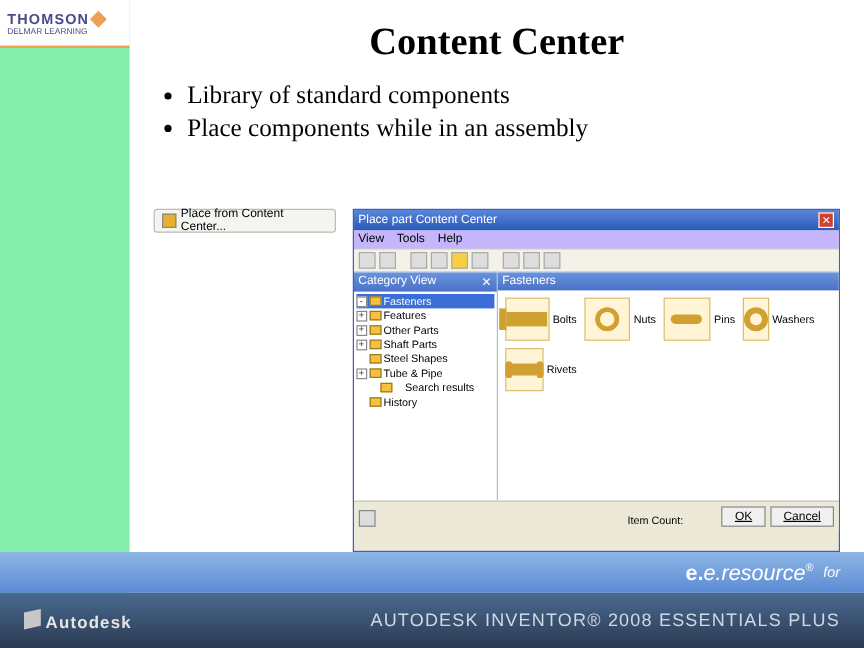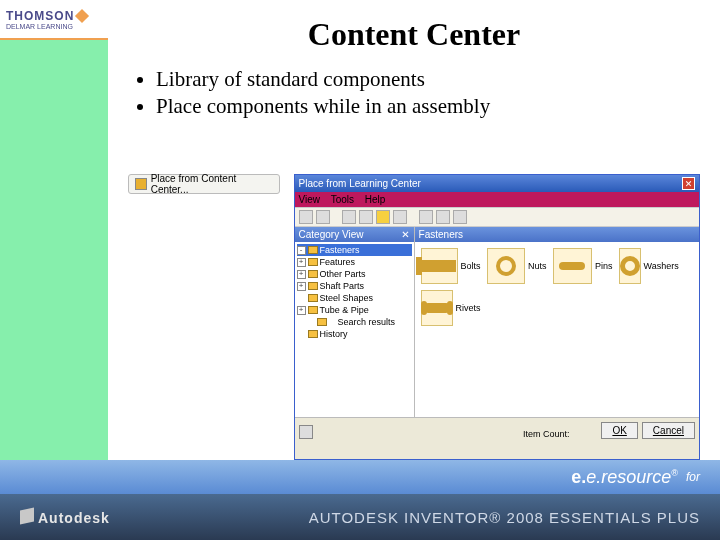--- a/index.html
+++ b/index.html
@@ -13,21 +13,21 @@
   .main { position: absolute; left: 108px; top: 0; right: 0; height: 460px; padding: 10px 20px; border-radius: 24px; }
   .title { font-family: "Times New Roman", serif; font-size: 32px; text-align: center; margin: 6px 0 14px; }
   .bullets { font-family: "Times New Roman", serif; font-size: 21px; margin-left: 28px; list-style: disc; }
   .bullets li { margin-bottom: 2px; }
   .screenshots { position: absolute; left: 128px; top: 174px; right: 20px; bottom: 80px; display:flex; gap:14px; }
   .btn-pill { display:inline-flex; align-items:center; gap:4px; background:#f4f4f0; border:1px solid #bbb; border-radius:3px; padding:3px 6px; font-size:10px; height:20px; align-self:flex-start;}
   .btn-pill .ico { width:12px; height:12px; background:#e8b030; border:1px solid #888; }
   .dialog { width: 420px; border:1px solid #3a5fcd; background:#ece9d8; font-size:10px; }
   .dlg-title { background: linear-gradient(#5a86da,#2a5ab8); color:#fff; padding:2px 4px; font-size:10px; display:flex; justify-content:space-between; align-items:center;}
   .dlg-close { width:13px; height:13px; background:#d04030; color:#fff; display:flex; align-items:center; justify-content:center; font-size:9px; border:1px solid #fff;}
-  .dlg-menu { background:#be185d; border-bottom:1px solid #ccc; padding:2px 4px; font-size:10px; }
+  .dlg-menu { background:#c4b5fd; border-bottom:1px solid #ccc; padding:2px 4px; font-size:10px; }
   .dlg-menu span { margin-right:8px; }
   .dlg-toolbar { background:#f4f2e8; border-bottom:1px solid #ccc; padding:2px 4px; display:flex; gap:3px; align-items:center;}
   .tb-ico { width:14px; height:14px; background:#ddd; border:1px solid #aaa; }
   .dlg-body { display:flex; height:190px; }
   .panel-hdr { background:linear-gradient(#6a93dd,#4a72c8); color:#fff; font-size:10px; padding:2px 4px; display:flex; justify-content:space-between;}
   .tree-panel { width:120px; background:#fff; border-right:1px solid #bbb; display:flex; flex-direction:column;}
   .tree { flex:1; overflow:auto; font-size:9px; padding:2px;}
   .tree-row { display:flex; align-items:center; gap:2px; padding:1px 0; white-space:nowrap;}
   .tree-row.sel { background:#3a6fd8; color:#fff; }
   .fold-ico { width:10px; height:8px; background:#f6c040; border:1px solid #9a7a20; }
@@ -79,21 +79,21 @@
 
 <div class="screenshots">
 
   <div class="btn-pill">
     <span class="ico"></span>
     <span>Place from Content Center...</span>
   </div>
 
   <div class="dialog">
     <div class="dlg-title">
-      <span>Place from Learning Center</span>
+      <span>Place part Content Center</span>
       <span class="dlg-close">✕</span>
     </div>
     <div class="dlg-menu">
       <span>View</span>
       <span>Tools</span>
       <span>Help</span>
     </div>
     <div class="dlg-toolbar">
       <span class="tb-ico"></span>
       <span class="tb-ico"></span>

